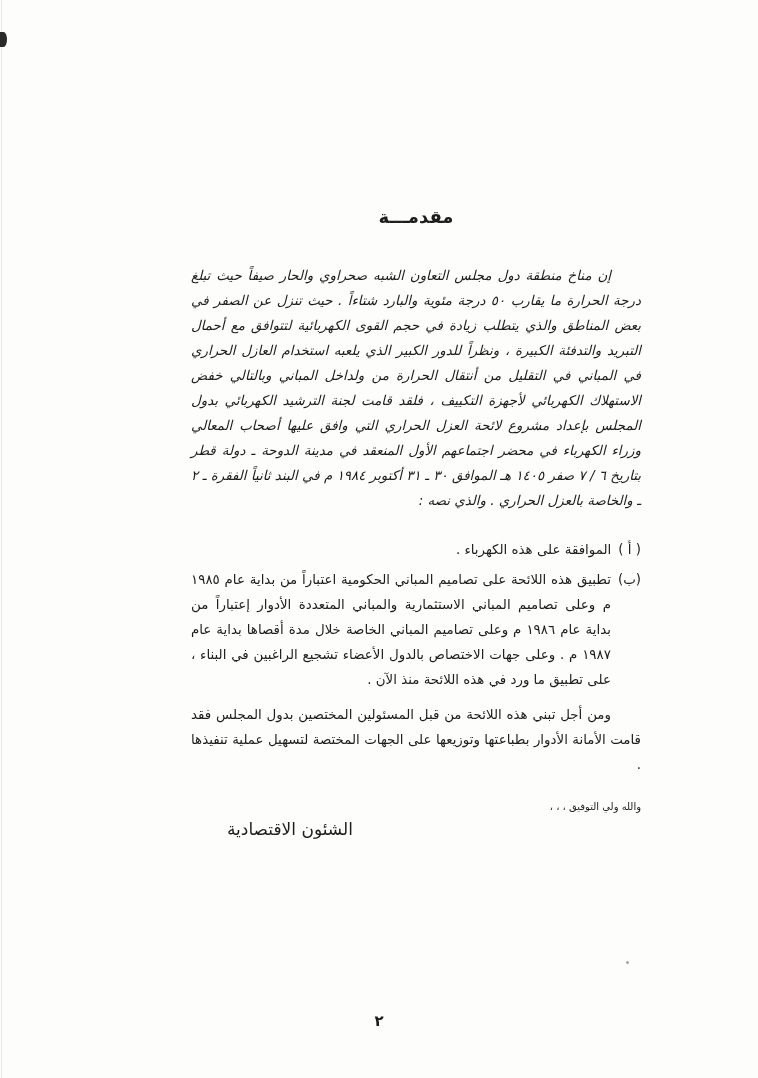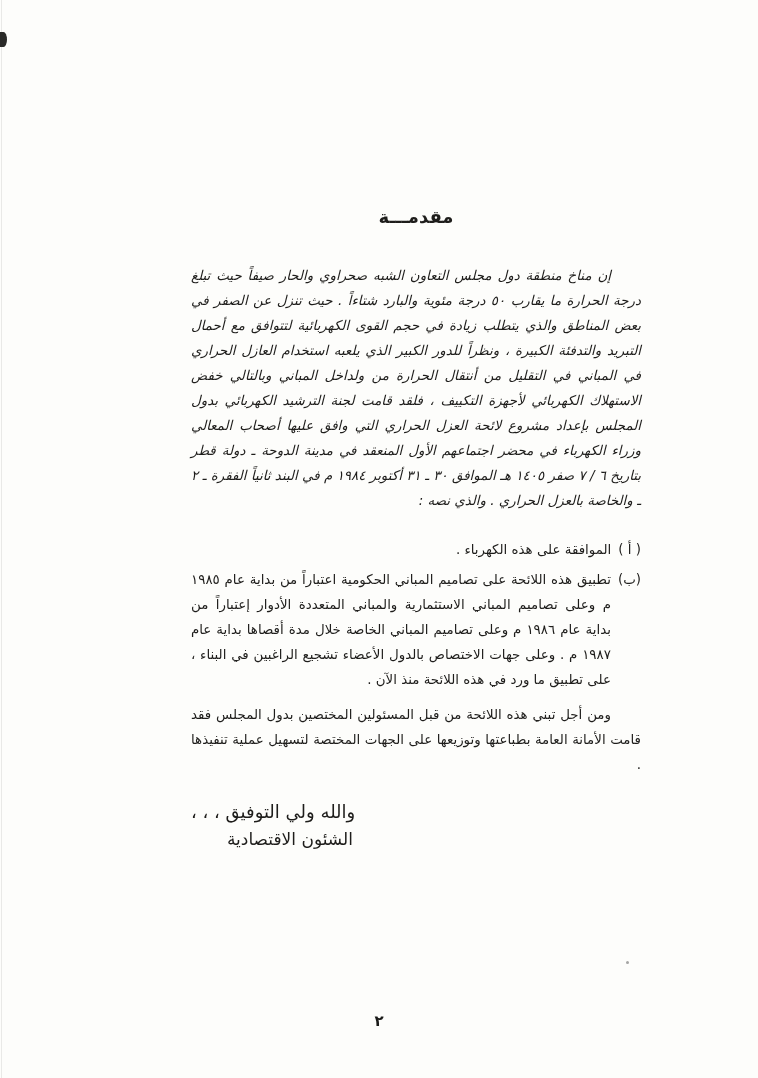--- a/index.html
+++ b/index.html
@@ -86,22 +86,22 @@
     flex: 1 1 auto;
     text-align: justify;
     text-align-last: right;
   }
   .par-2 {
     margin-top: 10px;
     margin-bottom: 0;
   }
   .closing-line {
     margin-top: 24px;
-    text-align: left;
-    font-size: 18px;
+    text-align: right;
+    font-size: 10px;
   }
   .signature-line {
     margin-top: 7px;
     text-align: left;
     padding-left: 36px;
     font-size: 17px;
   }
   .page-number {
     position: absolute;
     top: 1012px;
@@ -131,21 +131,21 @@
     <div class="list-item">
       <span class="list-marker">( أ )</span>
       <span class="list-text">الموافقة على هذه الكهرباء .</span>
     </div>
 
     <div class="list-item">
       <span class="list-marker">(ب)</span>
       <span class="list-text">تطبيق هذه اللائحة على تصاميم المباني الحكومية اعتباراً من بداية عام ١٩٨٥ م وعلى تصاميم المباني الاستثمارية والمباني المتعددة الأدوار إعتباراً من بداية عام ١٩٨٦ م وعلى تصاميم المباني الخاصة خلال مدة أقصاها بداية عام ١٩٨٧ م . وعلى جهات الاختصاص بالدول الأعضاء تشجيع الراغبين في البناء ، على تطبيق ما ورد في هذه اللائحة منذ الآن .</span>
     </div>
 
-    <p class="body-par par-2">ومن أجل تبني هذه اللائحة من قبل المسئولين المختصين بدول المجلس فقد قامت الأمانة العامة بطباعتها وتوزيعها على الجهات المختصة لتسهيل عملية تنفيذها .</p>
+    <p class="body-par par-2">ومن أجل تبني هذه اللائحة من قبل المسئولين المختصين بدول المجلس فقد قامت الأمانة الأدوار بطباعتها وتوزيعها على الجهات المختصة لتسهيل عملية تنفيذها .</p>
 
     <div class="closing-line">والله ولي التوفيق ، ، ،</div>
 
     <div class="signature-line">الشئون الاقتصادية</div>
 
   </div>
 
   <div class="page-number">٢</div>
 
 </div>

